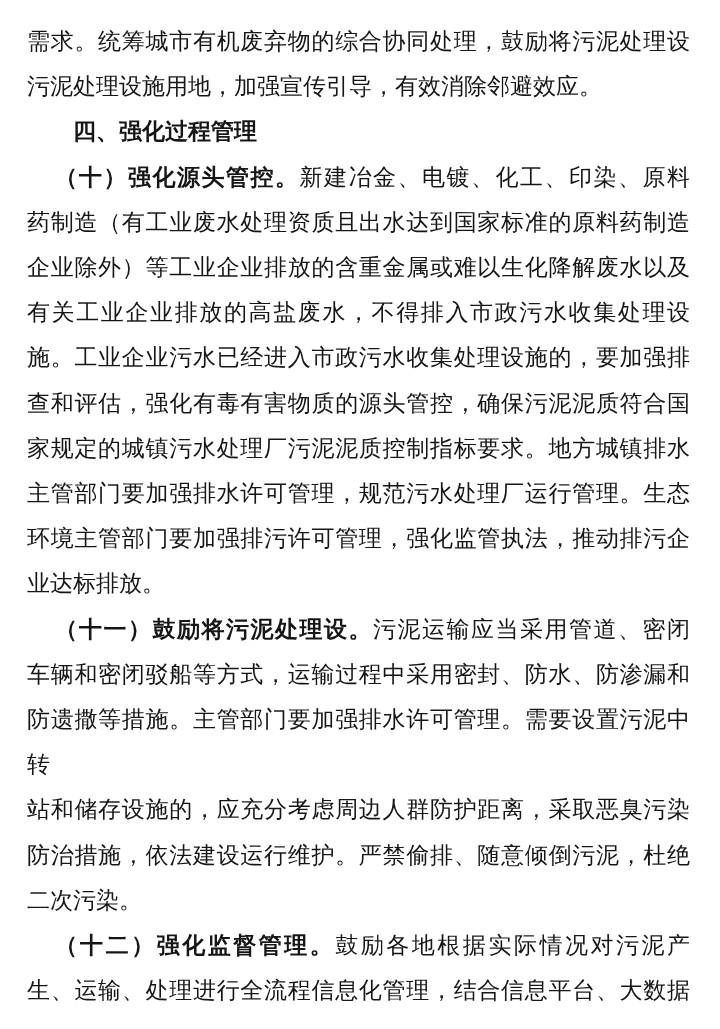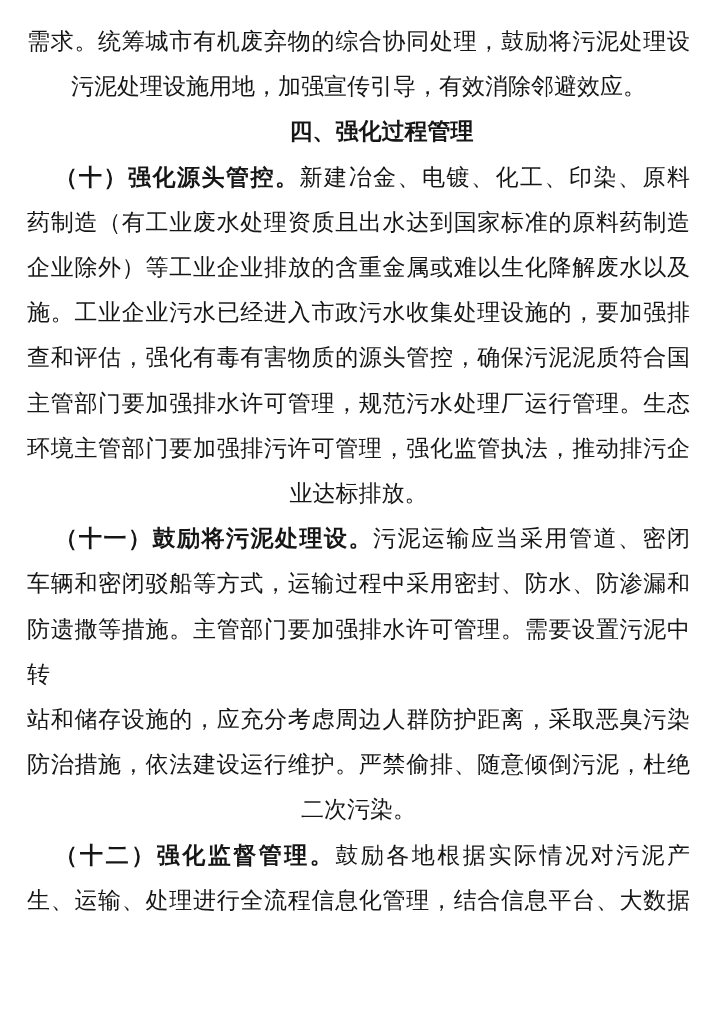--- a/index.html
+++ b/index.html
@@ -15,21 +15,21 @@
     background: #ffffff;
     color: #161616;
     padding: 19px 30px 0 27px;
     overflow: hidden;
     font-family: "Liberation Serif", "DejaVu Serif", serif;
     font-size: 23px;
     line-height: 45.2px;
   }
   .line {
     width: 100%;
-    text-align: center;
+    text-align: left;
   }
   .line.justify {
     text-align: justify;
     text-align-last: justify;
     text-justify: inter-character;
   }
   .line.heading {
     font-family: "Liberation Sans", "DejaVu Sans", sans-serif;
     font-weight: 700;
   }
@@ -41,22 +41,24 @@
 <body>
 
 <div class="page" style="background: rgb(255, 255, 255); color: rgb(22, 22, 22);">
   <div>
       <div class="line justify"><span class="seg">需求。统筹城市有机废弃物的综合协同处理，鼓励将污泥处理设</span></div>
       <div class="line"><span class="seg">污泥处理设施用地，加强宣传引导，有效消除邻避效应。</span></div>
       <div class="line heading" style="text-indent: 2em;"><span class="seg bold">四、强化过程管理</span></div>
       <div class="line justify" style="text-indent: 1.2em;"><span class="seg bold">（十）强化源头管控。</span><span class="seg">新建冶金、电镀、化工、印染、原料</span></div>
       <div class="line justify"><span class="seg">药制造（有工业废水处理资质且出水达到国家标准的原料药制造</span></div>
       <div class="line justify"><span class="seg">企业除外）等工业企业排放的含重金属或难以生化降解废水以及</span></div>
+      <div class="line justify"><span class="seg">有关工业企业排放的高盐废水，不得排入市政污水收集处理设</span></div>
       <div class="line justify"><span class="seg">施。工业企业污水已经进入市政污水收集处理设施的，要加强排</span></div>
       <div class="line justify"><span class="seg">查和评估，强化有毒有害物质的源头管控，确保污泥泥质符合国</span></div>
+      <div class="line justify"><span class="seg">家规定的城镇污水处理厂污泥泥质控制指标要求。地方城镇排水</span></div>
       <div class="line justify"><span class="seg">主管部门要加强排水许可管理，规范污水处理厂运行管理。生态</span></div>
       <div class="line justify"><span class="seg">环境主管部门要加强排污许可管理，强化监管执法，推动排污企</span></div>
       <div class="line"><span class="seg">业达标排放。</span></div>
       <div class="line justify" style="text-indent: 1.2em;"><span class="seg bold">（十一）鼓励将污泥处理设。</span><span class="seg">污泥运输应当采用管道、密闭</span></div>
       <div class="line justify"><span class="seg">车辆和密闭驳船等方式，运输过程中采用密封、防水、防渗漏和</span></div>
       <div class="line justify"><span class="seg">防遗撒等措施。主管部门要加强排水许可管理。需要设置污泥中转</span></div>
       <div class="line justify"><span class="seg">站和储存设施的，应充分考虑周边人群防护距离，采取恶臭污染</span></div>
       <div class="line justify"><span class="seg">防治措施，依法建设运行维护。严禁偷排、随意倾倒污泥，杜绝</span></div>
       <div class="line"><span class="seg">二次污染。</span></div>
       <div class="line justify" style="text-indent: 1.2em;"><span class="seg bold">（十二）强化监督管理。</span><span class="seg">鼓励各地根据实际情况对污泥产</span></div>

